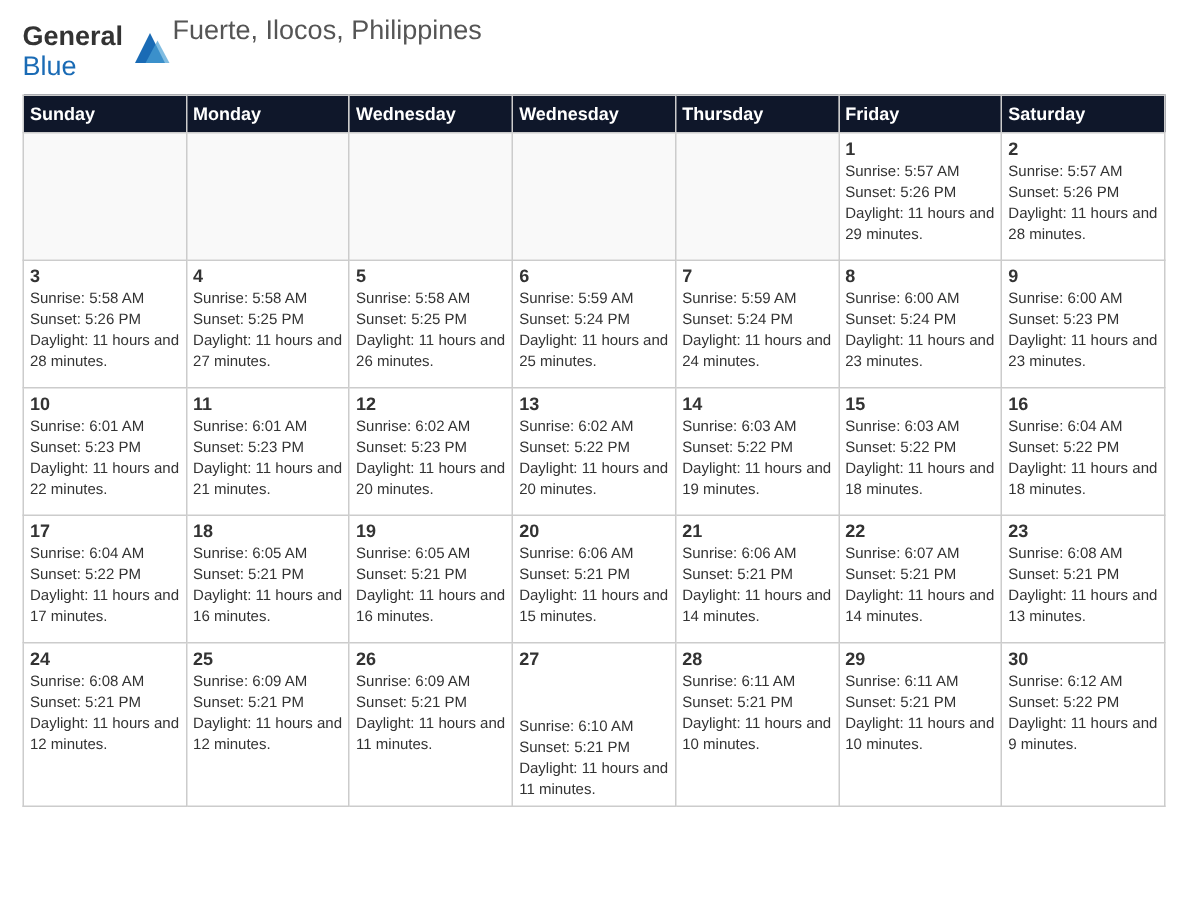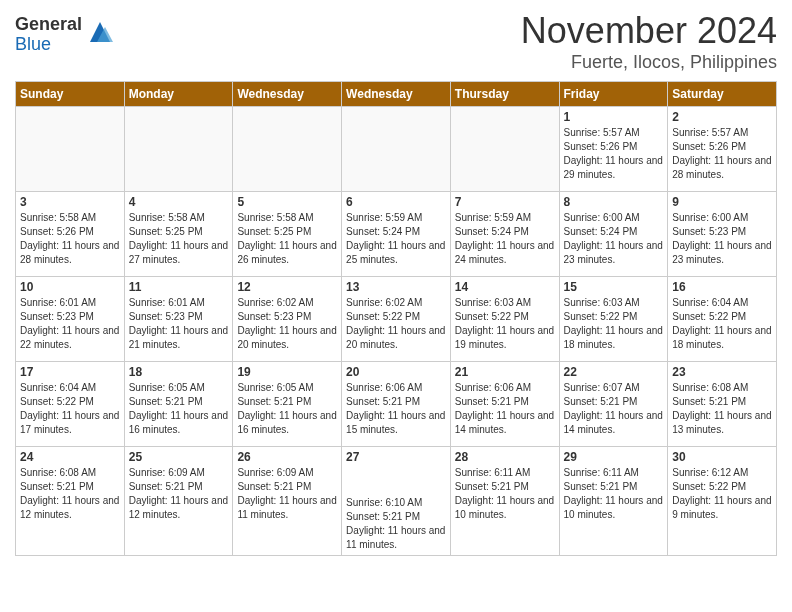--- a/index.html
+++ b/index.html
@@ -9,21 +9,21 @@
       width: 792px;
       min-height: 612px;
       overflow: hidden;
     }
     .container {
       width: 792px;
       padding: 10px 15px;
     }
     .header {
       display: flex;
-      justify-content: space-between;
+      justify-content: flex-start;
       align-items: flex-start;
       margin-bottom: 8px;
     }
     .logo {
       display: flex;
       align-items: center;
       margin-top: 5px;
     }
     .logo-text {
       display: flex;
@@ -57,21 +57,21 @@
     .location {
       font-size: 18px;
       color: #555;
     }
     .calendar {
       width: 100%;
       border-collapse: collapse;
       table-layout: fixed;
     }
     .calendar th {
-      background-color: #a16207;
+      background-color: #0f172a;
       color: #fff;
       font-size: 12px;
       font-weight: bold;
       padding: 5px 4px;
       text-align: left;
       border: 1px solid #ccc;
     }
     .calendar td {
       border: 1px solid #ccc;
       vertical-align: top;
@@ -105,21 +105,20 @@
       <div class="logo-text">
         <span class="logo-general">General</span>
         <span class="logo-blue">Blue</span>
       </div>
       <svg class="logo-icon" viewBox="0 0 30 30">
         <polygon points="5,25 15,5 25,25" fill="#1a6bb5"></polygon>
         <polygon points="12,25 20,10 28,25" fill="#4a9fd4" opacity="0.7"></polygon>
       </svg>
     </div>
     <div class="title-block">
-      <div class="month-title">November 2024</div>
       <div class="location">Fuerte, Ilocos, Philippines</div>
     </div>
   </div>
 
   <table class="calendar">
     <thead>
       <tr>
         <th>Sunday</th>
         <th>Monday</th>
         <th>Wednesday</th>

